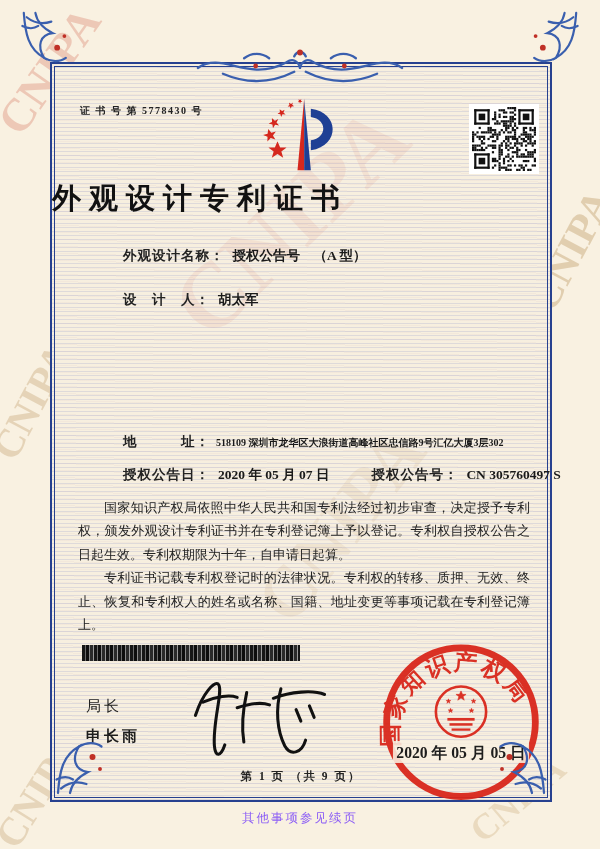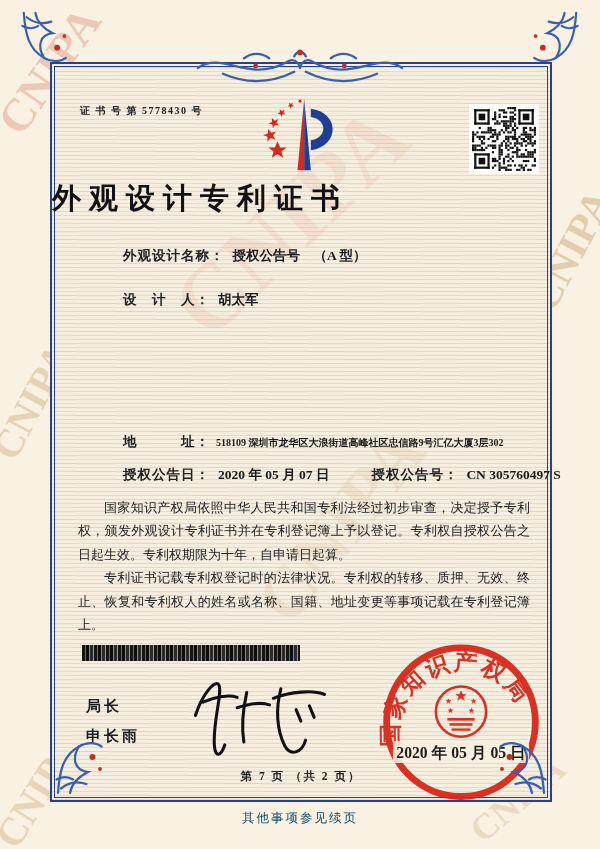--- a/index.html
+++ b/index.html
@@ -58,32 +58,32 @@
   .paras{position:absolute;left:26px;top:432px;width:452px;font-size:13px;line-height:1.8;
          color:#222;text-align:justify;}
   .paras p{margin:0;text-indent:2em;}
 
   
   .barcode{position:absolute;left:30px;top:581px;width:218px;height:16px;
     background:repeating-linear-gradient(90deg,#161616 0 3px,#6a6a6a 3px 4px,#0d0d0d 4px 7px,#8a8a8a 7px 8px,#2a2a2a 8px 11px,#9a9a9a 11px 12px);
     filter:blur(.4px);}
 
   
-  .signoff-title{position:absolute;left:34px;top:633px;font-size:15px;font-weight:700;letter-spacing:3px;}
+  .signoff-title{position:absolute;left:34px;top:633px;font-size:15px;font-weight:400;letter-spacing:3px;}
   .signoff-name{position:absolute;left:34px;top:663px;font-size:15px;font-weight:700;letter-spacing:3px;}
   .signature{position:absolute;left:118px;top:602px;width:180px;height:95px;}
 
   
   .stamp{position:absolute;left:320px;top:566px;width:178px;height:178px;mix-blend-mode:multiply;opacity:.95;}
 
   
   .page-info{position:absolute;left:0;top:705px;width:100%;text-align:center;
              font-size:11.5px;letter-spacing:2px;font-weight:600;color:#222;}
   .cont-note{position:absolute;left:0;top:810px;width:100%;text-align:center;
-             font-size:12.5px;letter-spacing:2px;color:#0c4a6e;z-index:3;}
+             font-size:12.5px;letter-spacing:2px;color:#8b5cf6;z-index:3;}
 </style>
 </head>
 <body>
 
 <svg width="0" height="0" style="position:absolute">
   <defs>
     <symbol id="corner-orn" viewBox="0 0 80 80">
       <g stroke="#3a5fae" fill="none" stroke-width="3" stroke-linecap="round">
         <path d="M8 76 C10 48 14 26 36 14 C26 30 30 46 48 48 C36 54 26 64 24 76"></path>
         <path d="M12 70 C22 62 34 60 46 64"></path>
@@ -501,18 +501,18 @@
           <use href="#star5" x="-2.6" y="-2.6" width="5.2" height="5.2" transform="translate(75,77)"></use>
           <use href="#star5" x="-2.6" y="-2.6" width="5.2" height="5.2" transform="translate(95,77)"></use>
           <rect x="72" y="84" width="26" height="2.6" stroke="none"></rect>
           <rect x="74" y="89" width="22" height="2.4" stroke="none"></rect>
           <rect x="76" y="94" width="18" height="2.2" stroke="none"></rect>
         </g>
         <rect x="20" y="106" width="130" height="21" fill="#f8efdf" opacity=".88"></rect>
         <text x="85" y="122" text-anchor="middle" font-size="15" font-weight="700" fill="#111" font-family="Liberation Serif, serif">2020 年 05 月 05 日</text>
       </svg>
 
-      <div class="page-info">第 7 页 （共 2 页）</div>
+      <div class="page-info">第 1 页 （共 9 页）</div>
     </div>
   </div>
 
   <div class="cont-note">其他事项参见续页</div>
 </div>
 
 </body></html>

